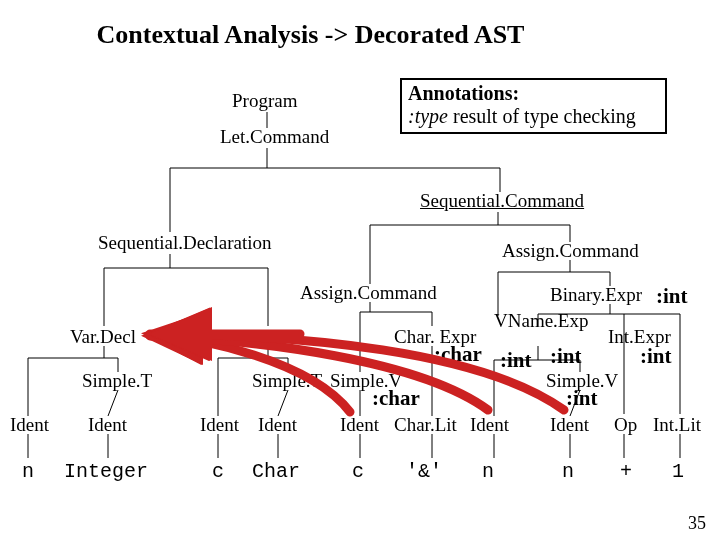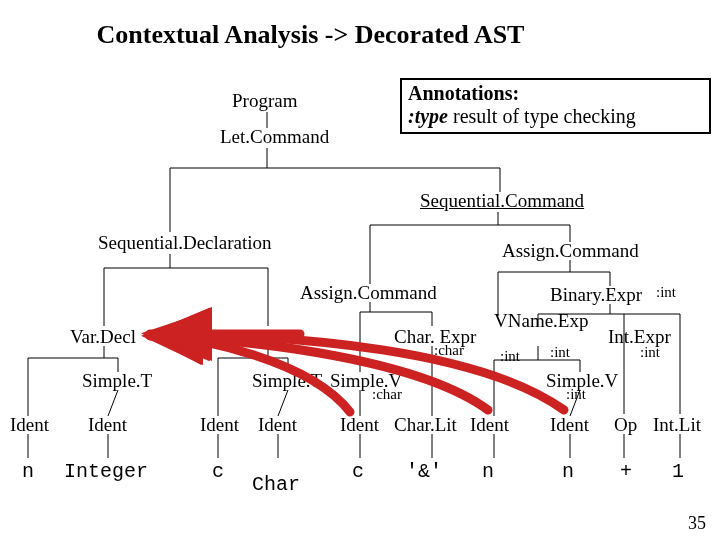--- a/index.html
+++ b/index.html
@@ -18,21 +18,21 @@
     left: 0;
     width: 621px;
     text-align: center;
     font-size: 26px;
     font-weight: bold;
   }
   .annotations-box {
     position: absolute;
     top: 78px;
     left: 400px;
-    width: 311px;
+    width: 267px;
     border: 2px solid #000;
     padding: 2px 6px 4px 6px;
     font-size: 20px;
   }
   .annotations-box .hdr { font-weight: bold; }
   .annotations-box .row { display: flex; align-items: center; }
   .arrow-swatch {
     display: inline-block;
     width: 48px;
     height: 14px;
@@ -44,32 +44,32 @@
   .arrow-swatch::after {
     content: "";
     position: absolute;
     right: -6px;
     top: -2px;
     width: 0; height: 0;
     border-left: 12px solid #cc2222;
     border-top: 9px solid transparent;
     border-bottom: 9px solid transparent;
   }
-  .type-tag { font-style: italic; font-weight: bold; }
+  .type-tag { font-style: italic; font-weight: normal; }
   .node {
     position: absolute;
     font-size: 19px;
     text-align: center;
     white-space: nowrap;
   }
   .mono { font-family: "Courier New", monospace; font-size: 20px; }
   .anno {
     position: absolute;
-    font-size: 15px;
-    font-weight: normal;
+    font-size: 21px;
+    font-weight: bold;
     font-family: "Times New Roman", serif;
   }
   svg.lines {
     position: absolute;
     top: 0; left: 0;
     width: 720px; height: 540px;
     pointer-events: none;
   }
   .pagenum {
     position: absolute;
@@ -116,21 +116,21 @@
 <div class="node" style="left:340px; top:414px;">Ident</div>
 <div class="node" style="left:394px; top:414px;">Char.Lit</div>
 <div class="node" style="left:470px; top:414px;">Ident</div>
 <div class="node" style="left:550px; top:414px;">Ident</div>
 <div class="node" style="left:614px; top:414px;">Op</div>
 <div class="node" style="left:653px; top:414px;">Int.Lit</div>
 
 <div class="node mono" style="left:22px;  top:460px;">n</div>
 <div class="node mono" style="left:64px;  top:460px;">Integer</div>
 <div class="node mono" style="left:212px; top:460px;">c</div>
-<div class="node mono" style="left:252px; top:460px;margin-top:13px;">Char</div>
+<div class="node mono" style="left:252px; top:460px;">Char</div>
 <div class="node mono" style="left:352px; top:460px;">c</div>
 <div class="node mono" style="left:406px; top:460px;">'&amp;'</div>
 <div class="node mono" style="left:482px; top:460px;">n</div>
 <div class="node mono" style="left:562px; top:460px;">n</div>
 <div class="node mono" style="left:620px; top:460px;">+</div>
 <div class="node mono" style="left:672px; top:460px;">1</div>
 
 <div class="anno" style="left:656px; top:284px;">:int</div>
 <div class="anno" style="left:434px; top:342px;">:char</div>
 <div class="anno" style="left:500px; top:348px;">:int</div>

